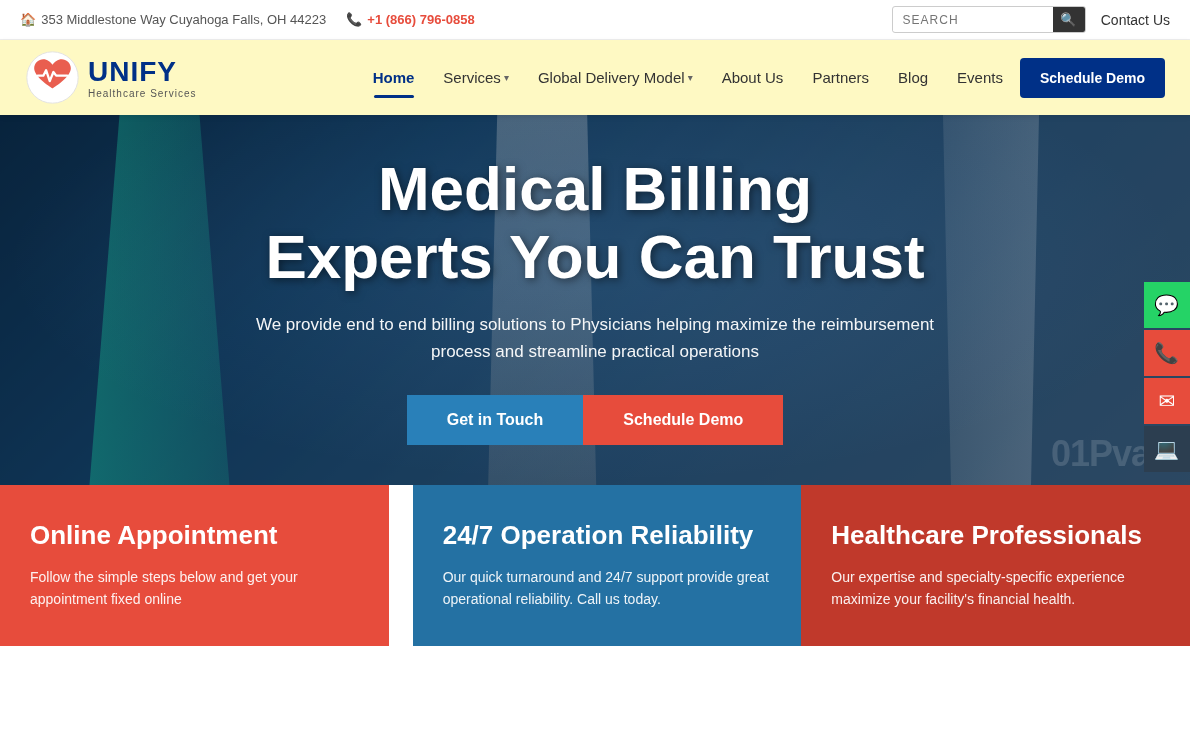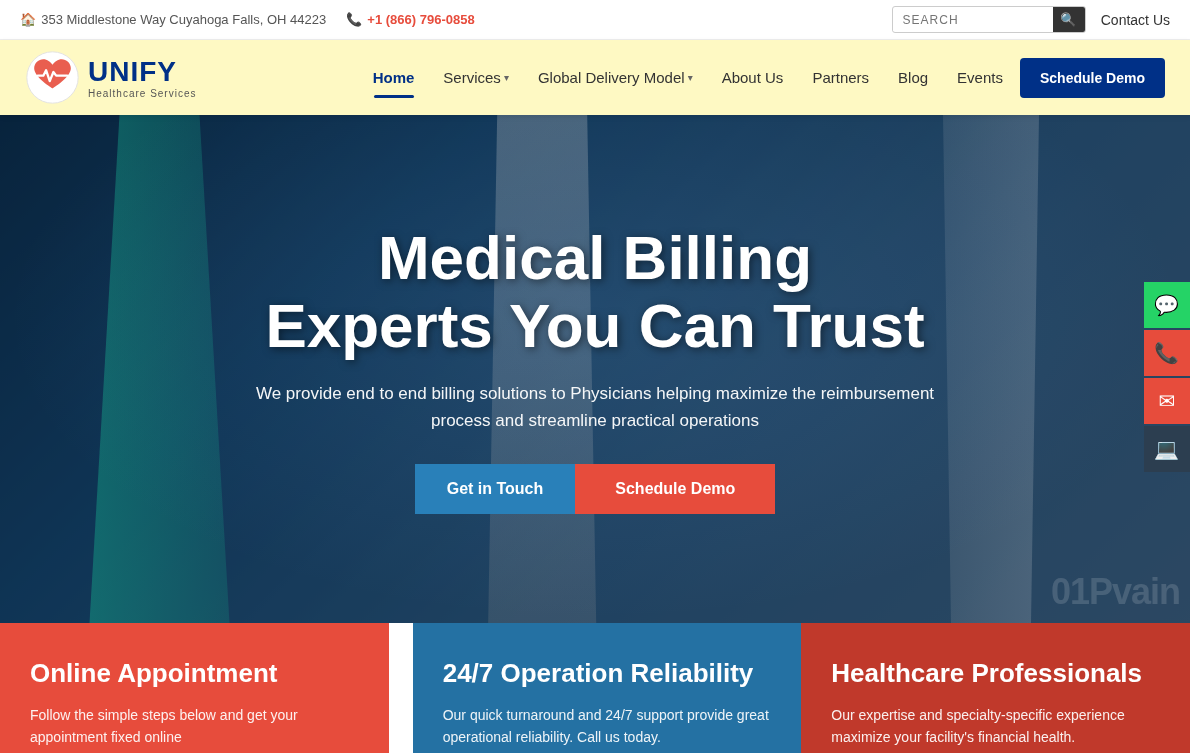--- a/index.html
+++ b/index.html
@@ -105,21 +105,21 @@
       border-radius: 4px;
       font-size: 14px;
       font-weight: bold;
       cursor: pointer;
       white-space: nowrap;
     }
 
     
     .hero {
       position: relative;
-      height: 508px;
+      height: 370px;
       display: flex;
       flex-direction: column;
       align-items: center;
       justify-content: center;
       text-align: center;
       overflow: hidden;
     }
     .hero-bg {
       position: absolute;
       inset: 0;
@@ -151,21 +151,21 @@
       line-height: 1.6;
       max-width: 700px;
       margin: 0 auto 30px;
       opacity: 0.95;
     }
     .hero-buttons { display: flex; gap: 0; justify-content: center; }
     .btn-touch {
       background: #2980b9;
       color: #fff;
       border: none;
-      padding: 16px 32px;
+      padding: 16px 40px;
       font-size: 16px;
       cursor: pointer;
       font-weight: bold;
     }
     .btn-demo-red {
       background: #e74c3c;
       color: #fff;
       border: none;
       padding: 16px 40px;
       font-size: 16px;

